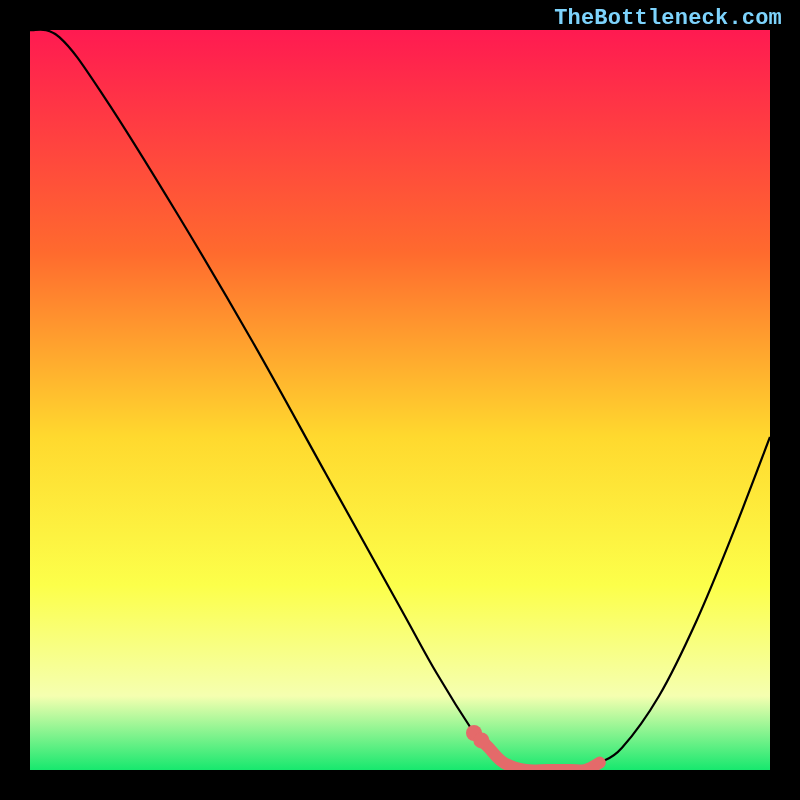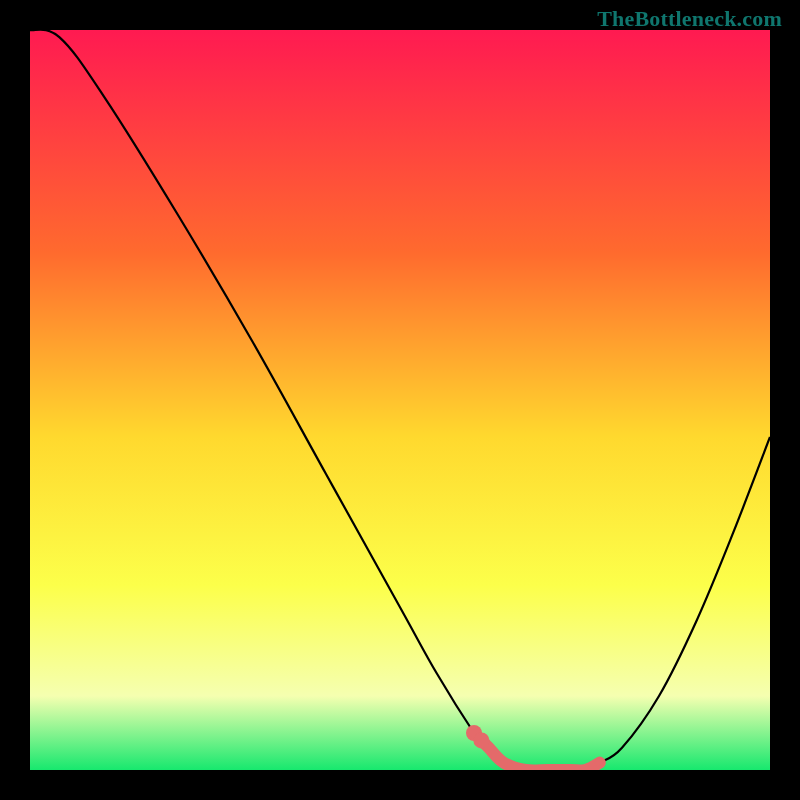--- a/index.html
+++ b/index.html
@@ -22,24 +22,24 @@
     position: absolute;
     left: 0;
     top: 0;
     width: 740px;
     height: 740px;
   }
   .watermark {
     position: absolute;
     top: 6px;
     right: 18px;
-    font-family: Liberation Serif, serif;
+    font-family: Liberation Mono, monospace;
     font-size: 22px;
     font-weight: 600;
-    color: #0f766e;
+    color: #7dd3fc;
     letter-spacing: 0.2px;
   }
 </style>
 </head>
 <body>
 
 <div class="frame">
   <svg class="plot" viewBox="0 0 740 740" preserveAspectRatio="none">
     <defs>
       <linearGradient id="bgGrad" x1="0" y1="0" x2="0" y2="1">

